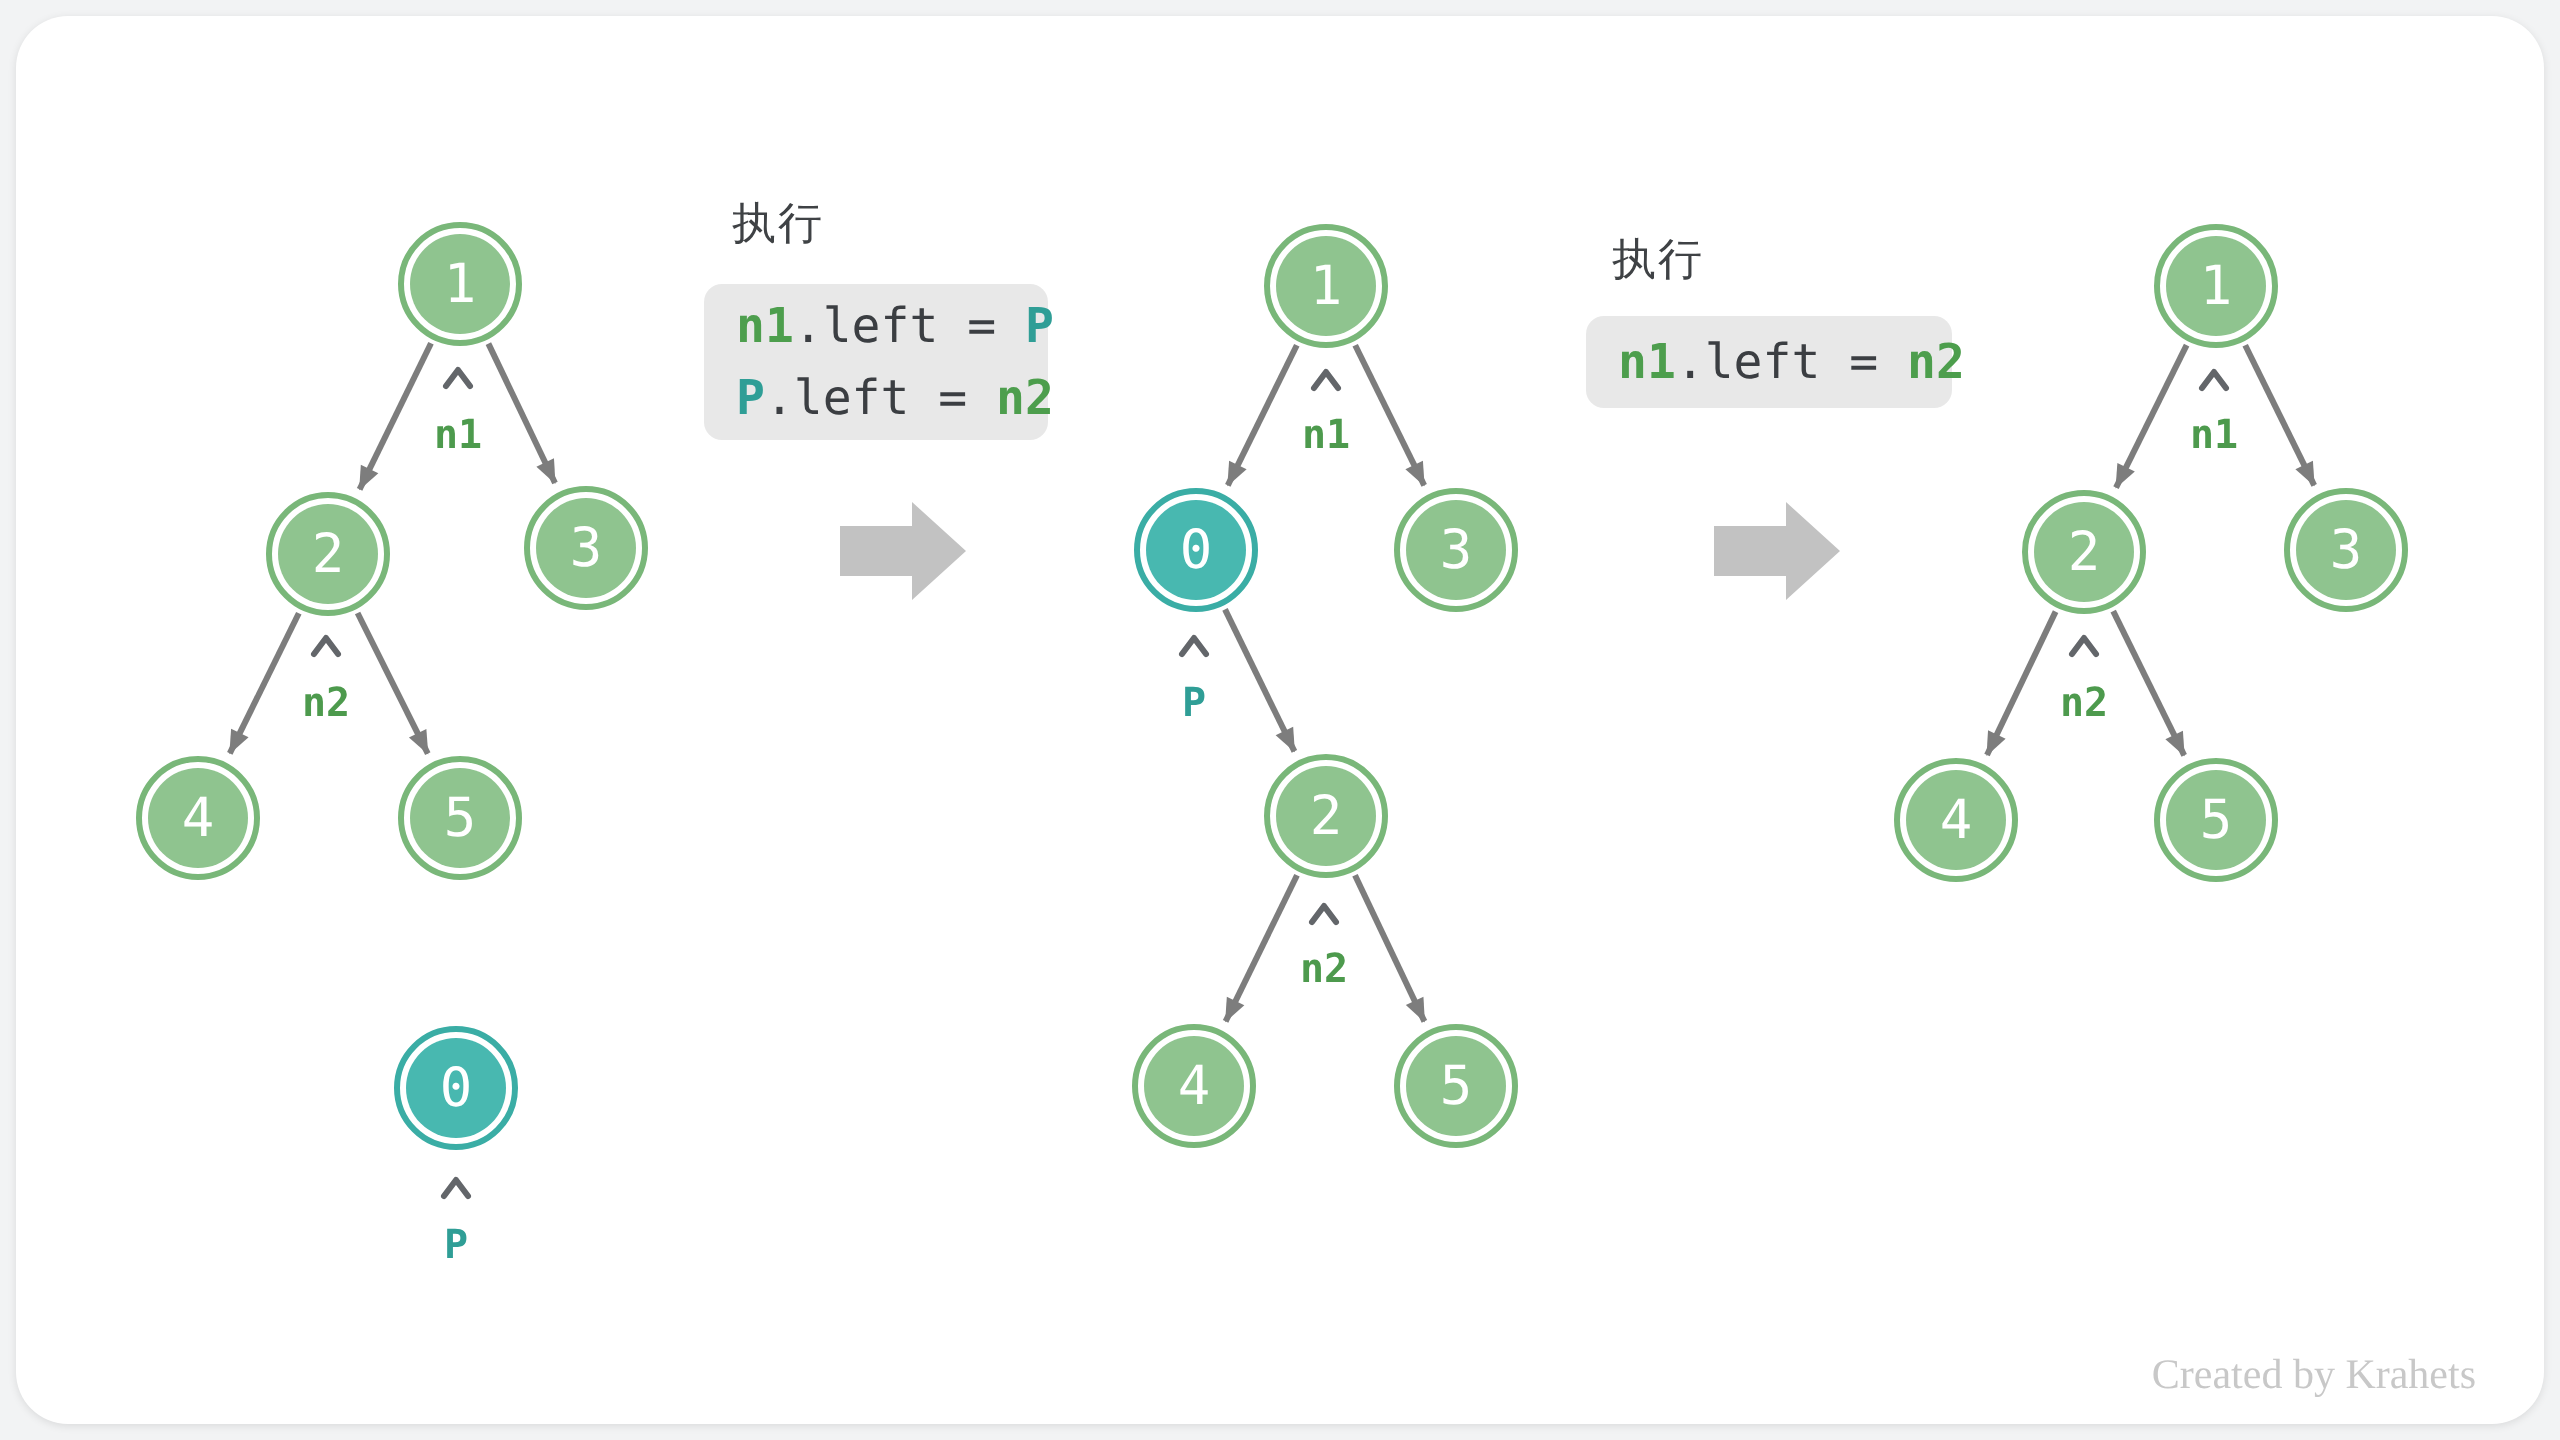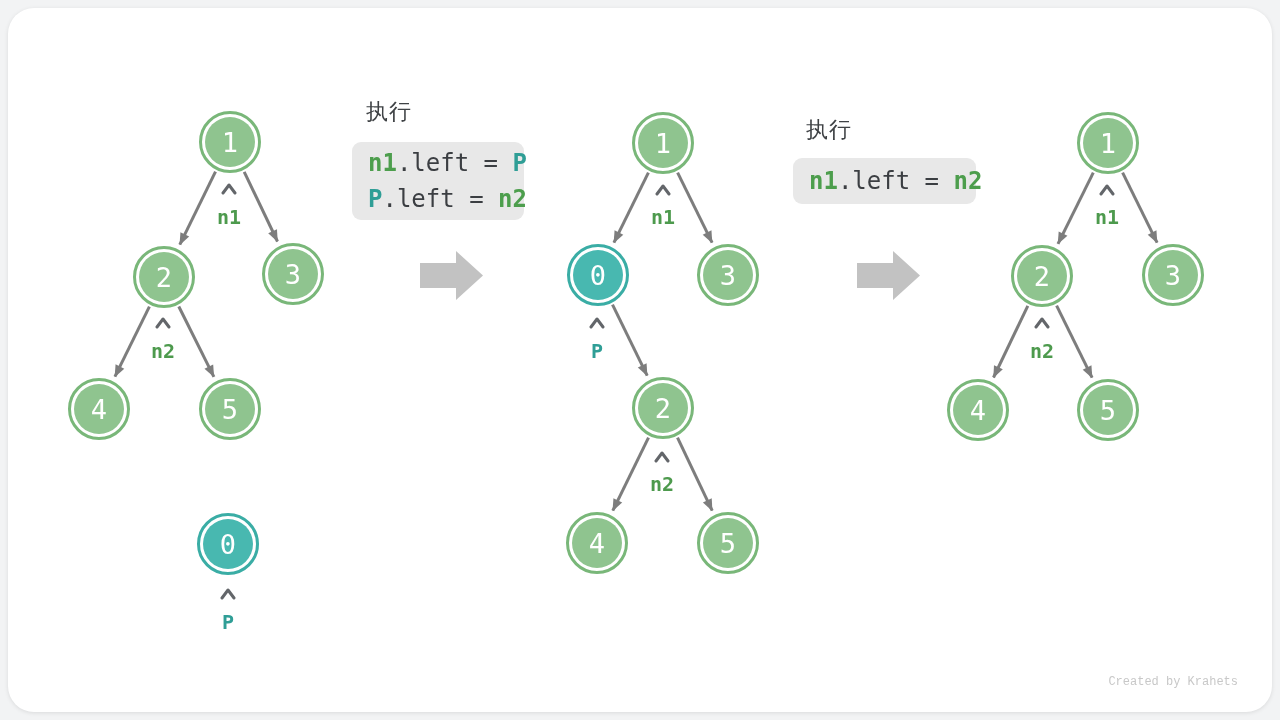--- a/index.html
+++ b/index.html
@@ -76,22 +76,22 @@
     flex-direction: column;
     justify-content: center;
   }
   .code-line { line-height: 36px; white-space: pre; }
   .tok-plain { color: #3b3e42; }
   .tok-green { color: #4d9e4d; font-weight: bold; }
   .tok-teal  { color: #2f9e96; font-weight: bold; }
   .watermark {
     position: absolute;
     right: 42px; top: 675px;
-    font-family: Liberation Mono, monospace;
-    font-size: 12px;
+    font-family: Liberation Serif, serif;
+    font-size: 21px;
     color: #c8c8c8;
   }
 </style>
 </head>
 <body>
 
 <div class="card"></div>
 
 <svg class="edges-layer" width="1280" height="720" viewBox="0 0 1280 720" xmlns="http://www.w3.org/2000/svg">
   <defs>

